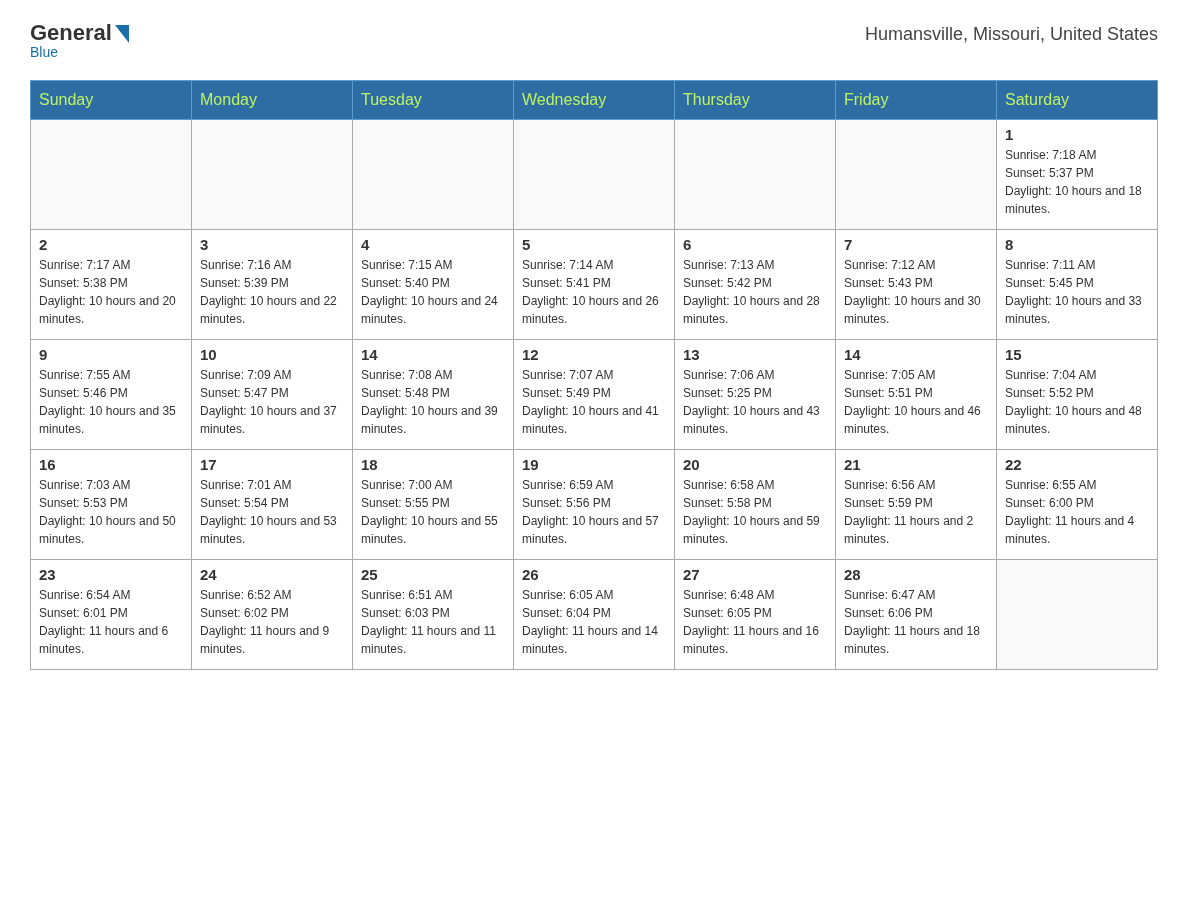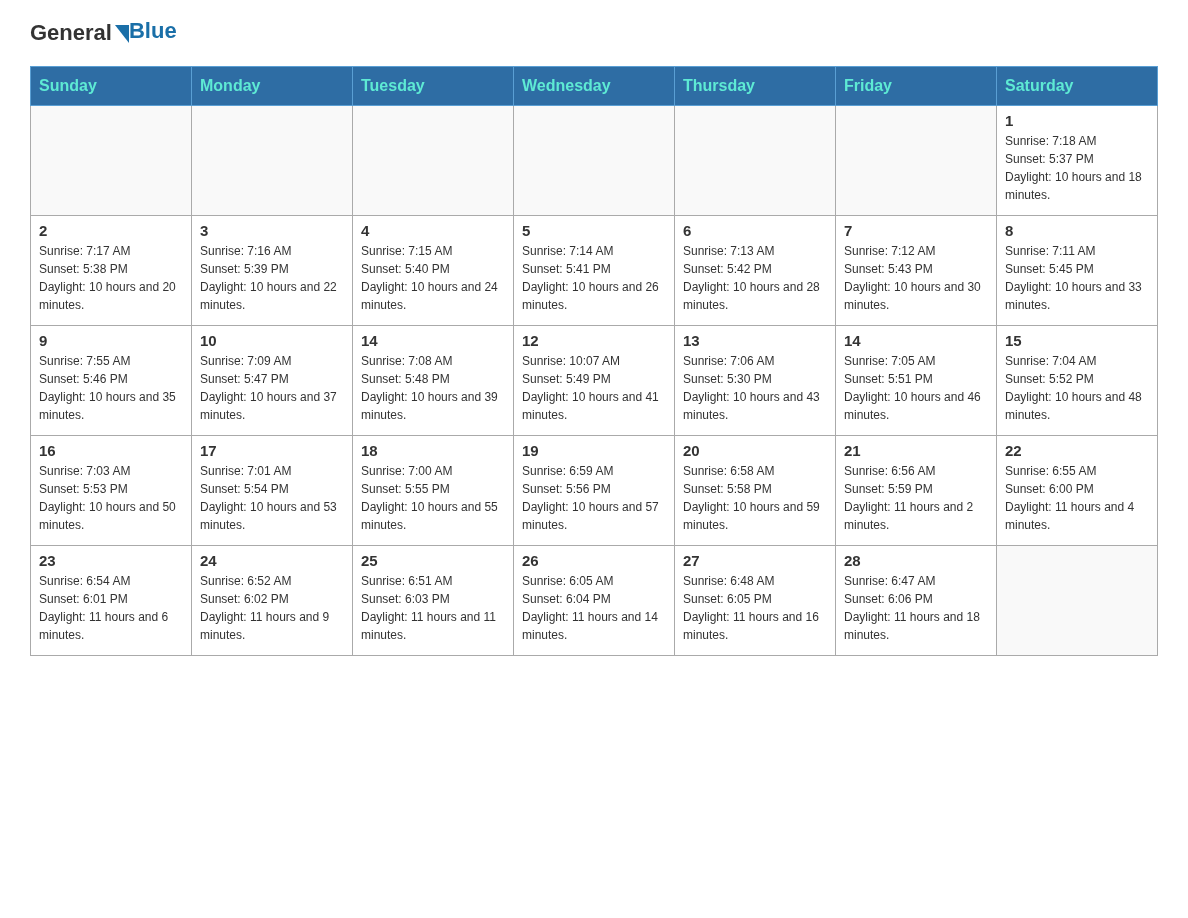--- a/index.html
+++ b/index.html
@@ -11,21 +11,21 @@
       min-height: 918px;
     }
     .header {
       display: flex;
       justify-content: space-between;
       align-items: flex-start;
       margin-bottom: 20px;
     }
     .logo {
       display: flex;
-      flex-direction: row;
+      flex-direction: column;
       align-items: flex-start;
     }
     .logo-top {
       display: flex;
       align-items: center;
     }
     .logo-general {
       font-size: 22px;
       font-weight: bold;
       color: #333;
@@ -33,22 +33,22 @@
     .logo-arrow {
       width: 0;
       height: 0;
       border-left: 14px solid transparent;
       border-right: 0px solid transparent;
       border-top: 18px solid #1a6fa8;
       margin-left: 3px;
       margin-top: 2px;
     }
     .logo-blue {
-      font-size: 22px;
-      font-weight: bold;
+      font-size: 14px;
+      font-weight: normal;
       color: #1a6fa8;
       margin-top: -2px;
     }
     .title-block {
       text-align: right;
     }
     .month-title {
       font-size: 48px;
       font-weight: normal;
       color: #222;
@@ -59,23 +59,23 @@
       color: #444;
       margin-top: 4px;
     }
     .calendar {
       width: 100%;
       border-collapse: collapse;
       border: 1px solid #888;
     }
     .calendar th {
       background-color: #2e6da4;
-      color: #5eead4;
+      color: #bef264;
       font-size: 16px;
-      font-weight: bold;
+      font-weight: normal;
       padding: 10px 8px;
       text-align: left;
       border: 1px solid #5a9fd4;
     }
     .calendar td {
       vertical-align: top;
       border: 1px solid #aaa;
       padding: 6px 8px;
       width: 14.28%;
       height: 110px;
@@ -102,20 +102,21 @@
 
 <div class="header">
   <div class="logo">
     <div class="logo-top">
       <span class="logo-general">General</span>
       <div class="logo-arrow"></div>
     </div>
     <span class="logo-blue">Blue</span>
   </div>
   <div class="title-block">
+    <div class="location">Humansville, Missouri, United States</div>
   </div>
 </div>
 
 <table class="calendar">
   <thead>
     <tr>
     <th>Sunday</th>
         <th>Monday</th>
         <th>Tuesday</th>
         <th>Wednesday</th>
@@ -162,25 +163,25 @@
       <tr>
         <td><span class="day-num">9</span><span class="day-info" style="white-space: pre-line;">Sunrise: 7:55 AM
 Sunset: 5:46 PM
 Daylight: 10 hours and 35 minutes.</span></td>
         <td><span class="day-num">10</span><span class="day-info" style="white-space: pre-line;">Sunrise: 7:09 AM
 Sunset: 5:47 PM
 Daylight: 10 hours and 37 minutes.</span></td>
         <td><span class="day-num">14</span><span class="day-info" style="white-space: pre-line;">Sunrise: 7:08 AM
 Sunset: 5:48 PM
 Daylight: 10 hours and 39 minutes.</span></td>
-        <td><span class="day-num">12</span><span class="day-info" style="white-space: pre-line;">Sunrise: 10:07 AM
+        <td><span class="day-num">12</span><span class="day-info" style="white-space: pre-line;">Sunrise: 7:07 AM
 Sunset: 5:49 PM
 Daylight: 10 hours and 41 minutes.</span></td>
         <td><span class="day-num">13</span><span class="day-info" style="white-space: pre-line;">Sunrise: 7:06 AM
-Sunset: 5:30 PM
+Sunset: 5:25 PM
 Daylight: 10 hours and 43 minutes.</span></td>
         <td><span class="day-num">14</span><span class="day-info" style="white-space: pre-line;">Sunrise: 7:05 AM
 Sunset: 5:51 PM
 Daylight: 10 hours and 46 minutes.</span></td>
         <td><span class="day-num">15</span><span class="day-info" style="white-space: pre-line;">Sunrise: 7:04 AM
 Sunset: 5:52 PM
 Daylight: 10 hours and 48 minutes.</span></td>
       </tr>
       <tr>
         <td><span class="day-num">16</span><span class="day-info" style="white-space: pre-line;">Sunrise: 7:03 AM

